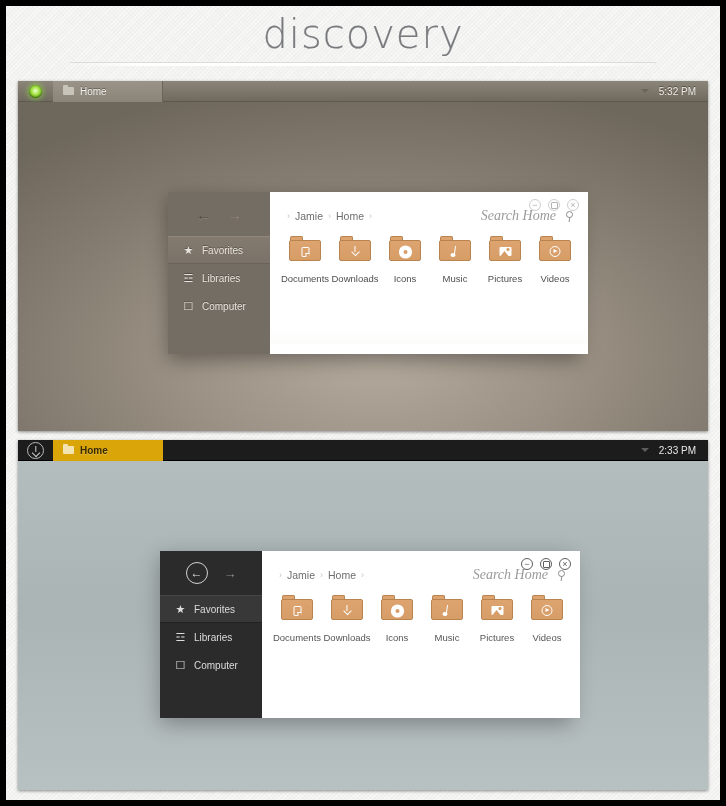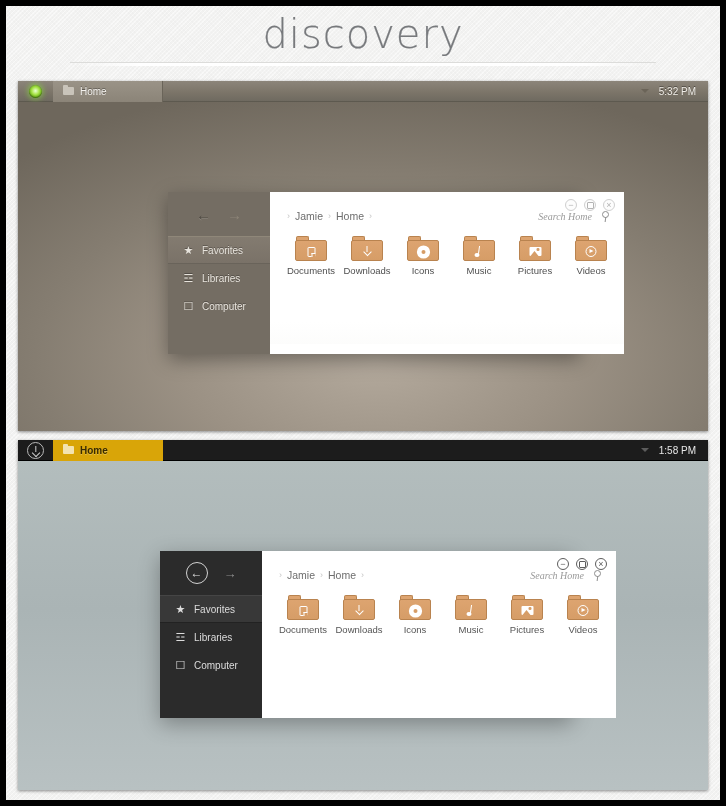--- a/index.html
+++ b/index.html
@@ -198,42 +198,41 @@
     box-sizing:border-box;
   }
   .crumb-sep{color:#c6c6c6;font-size:9px;margin:0 5px;}
   .crumb{
     font-size:10.5px;color:#6d6d6d;cursor:pointer;
   }
   .search{
     margin-left:auto;display:flex;align-items:center;gap:9px;padding-right:2px;
   }
   .search-text{
-    font-size:10px;font-style:italic;color:#9a9a9a;font-family:"Liberation Serif", serif;
+    font-size:14px;font-style:italic;color:#9a9a9a;font-family:"Liberation Serif", serif;
     cursor:text;
   }
   .mag{
     width:11px;height:11px;position:relative;cursor:pointer;
   }
   .mag::before{
     content:"";position:absolute;left:1px;top:0;width:7px;height:7px;
     border:1.3px solid #8d8d8d;border-radius:50%;box-sizing:border-box;
   }
   .mag::after{
     content:"";position:absolute;left:3.6px;top:6.5px;width:1.3px;height:4.5px;
     background:#8d8d8d;transform:rotate(8deg);
   }
 
   .folders{
     display:flex;padding:10px 8px 0 10px;box-sizing:border-box;gap:0;
   }
   .folder{
-    width:50px;display:flex;flex-direction:column;align-items:center;gap:4px;
+    width:50px;display:flex;flex-direction:column;align-items:center;gap:12px;
     cursor:pointer;
-    margin-left:6px;
   }
   .fico{
     width:32px;height:25px;position:relative;
   }
   .fico .body{
     position:absolute;left:0;bottom:0;width:32px;height:21px;border-radius:2px;
     background:linear-gradient(to bottom,#dda470 0%,#d69d67 100%);
     border:1px solid #b9834f;box-sizing:border-box;
   }
   .fico .tabtop{
@@ -413,21 +412,21 @@
   <div class="topbar dark">
     <div class="launcher">
       <div class="dl-icon"></div>
     </div>
     <div class="win-tab dark">
       <span class="tabfolder dark"></span>
       <span>Home</span>
     </div>
     <div class="topbar-right">
       <span class="caret"></span>
-      <span>1:58 PM</span>
+      <span>2:33 PM</span>
     </div>
   </div>
 
   <div class="desktop dark">
 
     <div class="fm" id="fm-dark">
 
       <div class="fm-side dark">
         <div class="navrow">
           <span class="circle-back">←</span>

